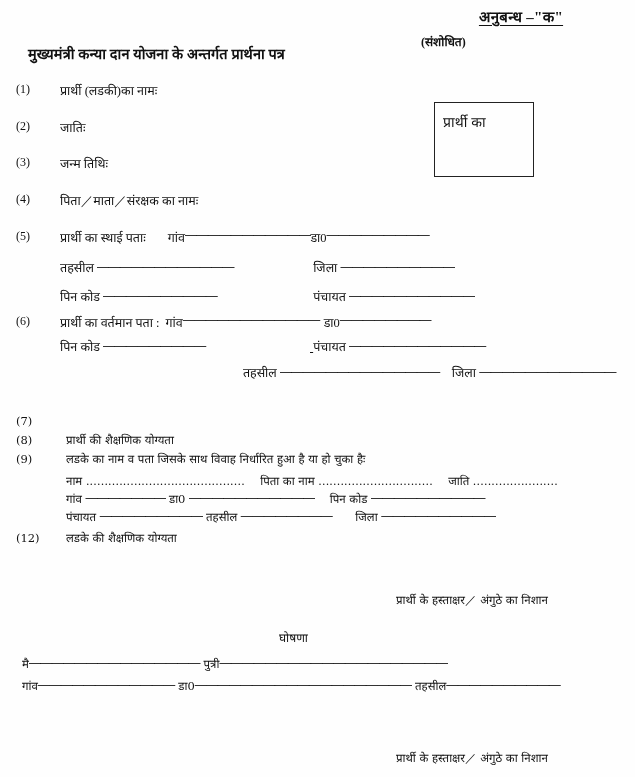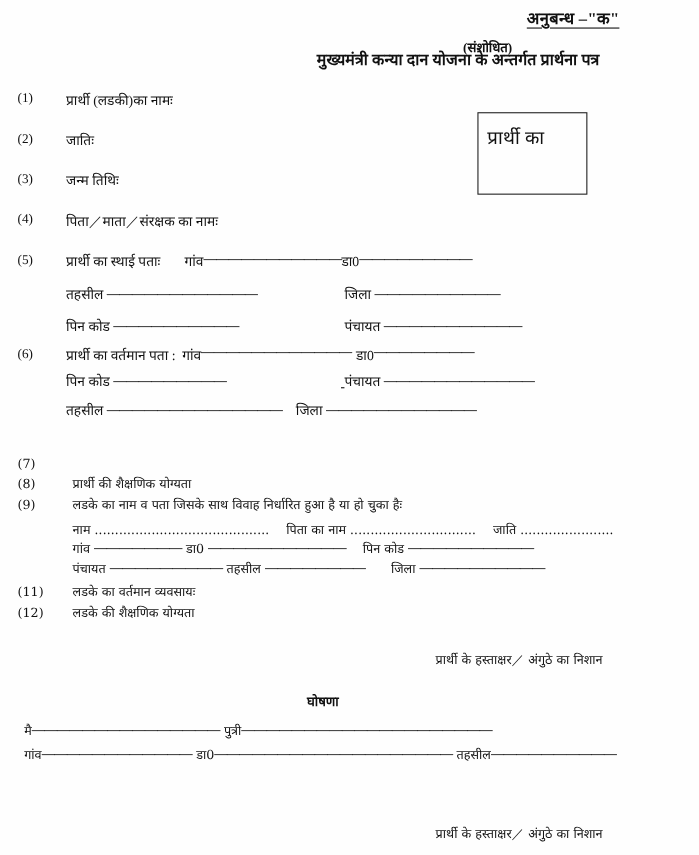--- a/index.html
+++ b/index.html
@@ -47,39 +47,39 @@
     display: block;
     text-align: left;
     padding-right: 6px;
   }
 
   .doc-title {
     position: absolute;
     top: 43px;
     left: 0;
     width: 545px;
-    text-align: right;
+    text-align: left;
     font-size: 14.5px;
     font-weight: bold;
     letter-spacing: .1px;
     padding-left: 28px;
     box-sizing: border-box;
   }
 
   
   .photo-box {
     position: absolute;
     left: 434px;
     top: 102px;
     width: 100px;
     height: 75px;
     border: 1.6px solid #222;
     box-sizing: border-box;
     padding: 6px 0 0 8px;
-    font-size: 17px;
+    font-size: 14px;
     line-height: 1.95;
   }
   .photo-box .pb-l1 { letter-spacing: .2px; }
   .photo-box .pb-l2 { letter-spacing: .2px; }
 
   
   .block-a {
     position: absolute;
     left: 16px;
     top: 82px;
@@ -160,21 +160,21 @@
   }
 
   
   .decl-head {
     position: absolute;
     top: 629px;
     left: 0;
     width: 635px;
     text-align: center;
     font-size: 12px;
-    font-weight: bold;
+    font-weight: normal;
     font-family: "DejaVu Serif", serif;
     padding-right: 48px;
     box-sizing: border-box;
   }
   .decl-body {
     position: absolute;
     left: 22px;
     top: 655px;
     width: 600px;
     font-size: 11.5px;
@@ -282,21 +282,21 @@
       <span class="colA">
         <span class="lbl">पिन कोड</span>
         <span class="dash">—————————</span>
       </span>
       <span class="seg">
         <span class="lbl">पंचायत</span>
         <span class="dash">————————————</span>
       </span>
     </div>
 
-    <div class="sub-a" style="margin-top:4px;">
+    <div class="sub-a" style="margin-top:4px;text-align:right;">
       <span class="lbl">तहसील</span>
       <span class="dash">——————————————</span>
       <span style="display:inline-block;width:6px;"></span>
       <span class="lbl">जिला</span>
       <span class="dash">————————————</span>
     </div>
 
   </div>
 
   <div class="block-b">
@@ -340,24 +340,20 @@
       <span>पंचायत</span>
       <span class="dash">—————————</span>
       <span>तहसील</span>
       <span class="dash">————————</span>
       <span class="gap"></span><span class="gap"></span>
       <span>जिला</span>
       <span class="dash">——————————</span>
     </div>
 
 
-    <div class="row-b">
-      <span class="num-b">(11)</span>
-      <span class="lbl-b">लडके का वर्तमान व्यवसायः</span>
-    </div>
 
     <div class="row-b">
       <span class="num-b">(12)</span>
       <span class="lbl-b">लडके की शैक्षणिक योग्यता</span>
     </div>
 
   </div>
 
   <div class="sig-right">प्रार्थी के हस्ताक्षर／ अंगुठे का निशान</div>
 

